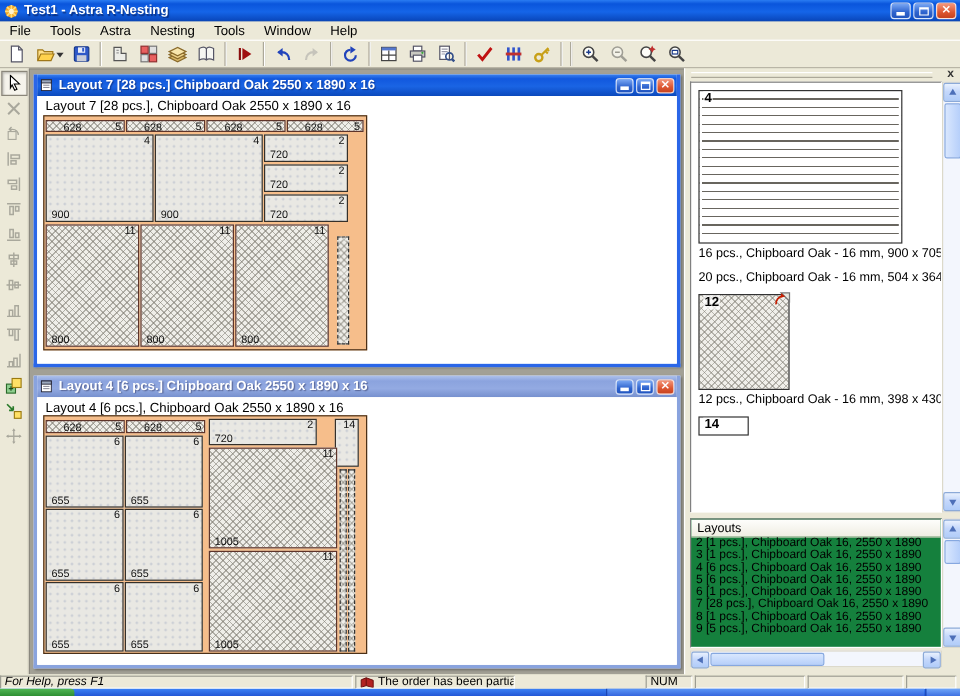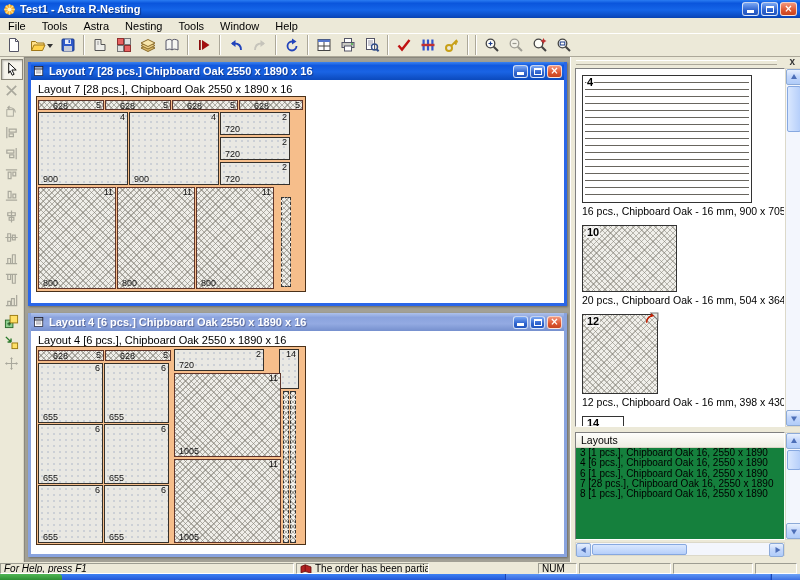--- a/index.html
+++ b/index.html
@@ -566,23 +566,20 @@
   <span class="pclose">x</span>
 
   <div class="partsbox" id="partsbox">
       <div class="part-item">
         <div class="part-box stripes" style="width: 170px; height: 128px;">
           <span class="part-id">4</span>
         </div>
         <div class="part-cap">16 pcs., Chipboard Oak - 16 mm, 900 x 705 mm</div>
       </div>
       <div class="part-item">
-        <div class="part-box hatch" style="width: 95px; height: 67px;">
-          <span class="part-id">10</span>
-        </div>
         <div class="part-cap">20 pcs., Chipboard Oak - 16 mm, 504 x 364 mm</div>
       </div>
       <div class="part-item">
         <div class="part-box hatch" style="width: 76px; height: 80px;">
           <span class="part-id">12</span>
           <span class="fold"><svg viewBox="0 0 14 14" xmlns="http://www.w3.org/2000/svg">
               <path d="M13 7.5L6.5 1H13z" fill="#E8E8E0" stroke="#777"></path>
               <path d="M2.5 10A6 6 0 0 1 7.5 3.5" fill="none" stroke="#C41E00" stroke-width="1.4"></path>
               <path d="M6.5 1.2l3.2 2.6-3.8 1z" fill="#C41E00"></path>
             </svg></span>
@@ -602,25 +599,28 @@
       </span>
     <span class="sbthumb" style="left:1px;top:17px;width:14px;height:46px"></span>
     <span class="sbbtn" style="bottom:0">
         <span class="arr down"></span>
       </span>
   </div>
 
   <div class="layouts">
     <div class="lhead">Layouts</div>
     <div id="llist">
+        <div class="lrow">2 [1 pcs.], Chipboard Oak 16, 2550 x 1890</div>
         <div class="lrow">3 [1 pcs.], Chipboard Oak 16, 2550 x 1890</div>
         <div class="lrow">4 [6 pcs.], Chipboard Oak 16, 2550 x 1890</div>
+        <div class="lrow">5 [6 pcs.], Chipboard Oak 16, 2550 x 1890</div>
         <div class="lrow">6 [1 pcs.], Chipboard Oak 16, 2550 x 1890</div>
         <div class="lrow">7 [28 pcs.], Chipboard Oak 16, 2550 x 1890</div>
         <div class="lrow">8 [1 pcs.], Chipboard Oak 16, 2550 x 1890</div>
+        <div class="lrow">9 [5 pcs.], Chipboard Oak 16, 2550 x 1890</div>
       </div>
   </div>
 
   <div class="vsb" style="left:214px;top:375px;width:16px;height:108px">
     <span class="sbbtn" style="top:0">
         <span class="arr up"></span>
       </span>
     <span class="sbthumb" style="left:1px;top:17px;width:14px;height:20px"></span>
     <span class="sbbtn" style="bottom:0">
         <span class="arr down"></span>

